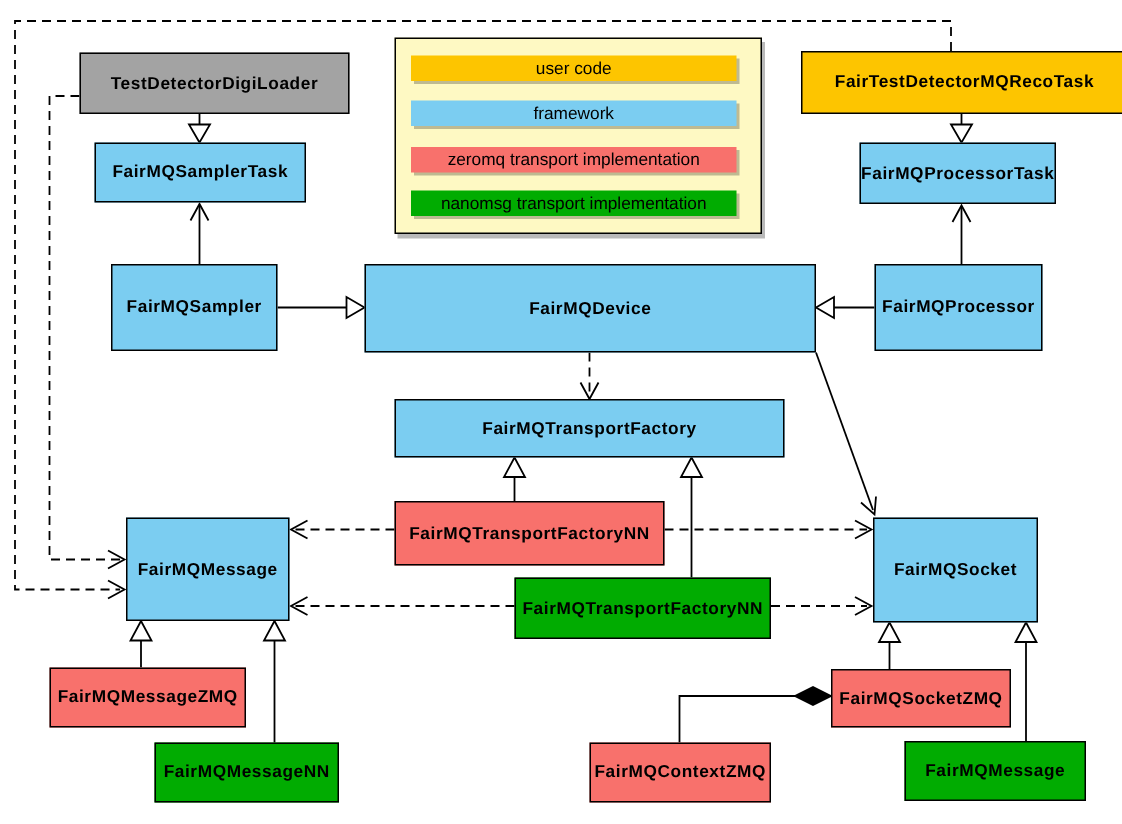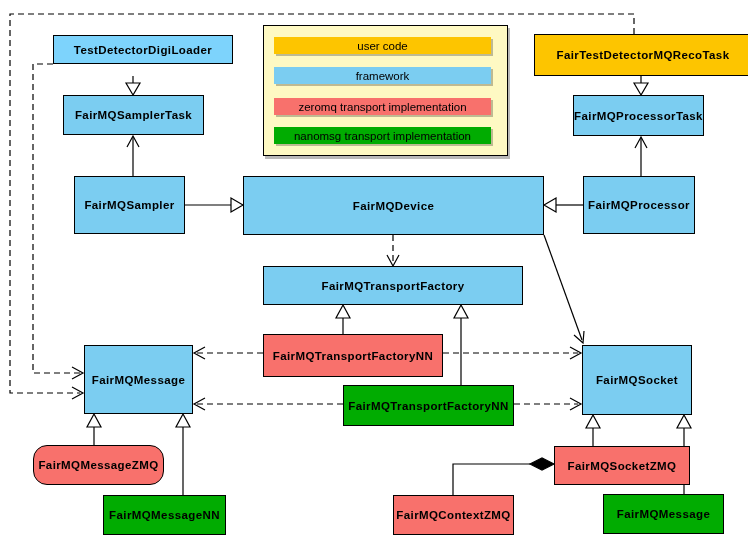--- a/index.html
+++ b/index.html
@@ -141,21 +141,21 @@
     </g>
   </svg>
 
   <div id="legend">
     <div class="legend-strip" style="top: 11px; background: rgb(253, 197, 0);">user code</div>
     <div class="legend-strip" style="top: 41px; background: rgb(123, 205, 241);">framework</div>
     <div class="legend-strip" style="top: 72px; background: rgb(248, 113, 108);">zeromq transport implementation</div>
     <div class="legend-strip" style="top: 101px; background: rgb(1, 172, 1);">nanomsg transport implementation</div>
   </div>
 
-  <div class="node" style="left: 53px; top: 35px; width: 180px; height: 29px; background: #7dd3fc;">TestDetectorDigiLoader</div>
+  <div class="node" style="left: 53px; top: 35px; width: 180px; height: 41px; background: #a3a3a3;">TestDetectorDigiLoader</div>
 
   <div class="node" style="left: 534px; top: 34px; width: 218px; height: 42px; background: rgb(253, 197, 0);">FairTestDetectorMQRecoTask</div>
 
   <div class="node abstract" style="left: 63px; top: 95px; width: 141px; height: 40px; background: rgb(123, 205, 241);">FairMQSamplerTask</div>
 
   <div class="node abstract" style="left: 573px; top: 95px; width: 131px; height: 41px; background: rgb(123, 205, 241);">FairMQProcessorTask</div>
 
   <div class="node" style="left: 74px; top: 176px; width: 111px; height: 58px; background: rgb(123, 205, 241);">FairMQSampler</div>
 
   <div class="node" style="left: 243px; top: 176px; width: 301px; height: 59px; background: rgb(123, 205, 241);">FairMQDevice</div>
@@ -165,23 +165,23 @@
   <div class="node abstract" style="left: 263px; top: 266px; width: 260px; height: 39px; background: rgb(123, 205, 241);">FairMQTransportFactory</div>
 
   <div class="node" style="left: 263px; top: 334px; width: 180px; height: 43px; background: rgb(248, 113, 108);">FairMQTransportFactoryNN</div>
 
   <div class="node" style="left: 343px; top: 385px; width: 171px; height: 41px; background: rgb(1, 172, 1);">FairMQTransportFactoryNN</div>
 
   <div class="node abstract" style="left: 84px; top: 345px; width: 109px; height: 69px; background: rgb(123, 205, 241);">FairMQMessage</div>
 
   <div class="node abstract" style="left: 582px; top: 345px; width: 110px; height: 70px; background: rgb(123, 205, 241);">FairMQSocket</div>
 
-  <div class="node" style="left: 33px; top: 445px; width: 131px; height: 40px; background: rgb(248, 113, 108); border-radius: 14px;">FairMQMessageZMQ</div>
+  <div class="node" style="left: 33px; top: 445px; width: 131px; height: 40px; background: rgb(248, 113, 108);">FairMQMessageZMQ</div>
 
   <div class="node" style="left: 103px; top: 495px; width: 123px; height: 40px; background: rgb(1, 172, 1);">FairMQMessageNN</div>
 
-  <div class="node" style="left: 554px; top: 446px; width: 136px; height: 39px; background: rgb(248, 113, 108);">FairMQSocketZMQ</div>
+  <div class="node" style="left: 554px; top: 446px; width: 120px; height: 39px; background: rgb(248, 113, 108);">FairMQSocketZMQ</div>
 
   <div class="node" style="left: 603px; top: 494px; width: 121px; height: 40px; background: rgb(1, 172, 1);">FairMQMessage</div>
 
   <div class="node" style="left: 393px; top: 495px; width: 121px; height: 40px; background: rgb(248, 113, 108);">FairMQContextZMQ</div>
 
 </div>
 
 </body></html>

